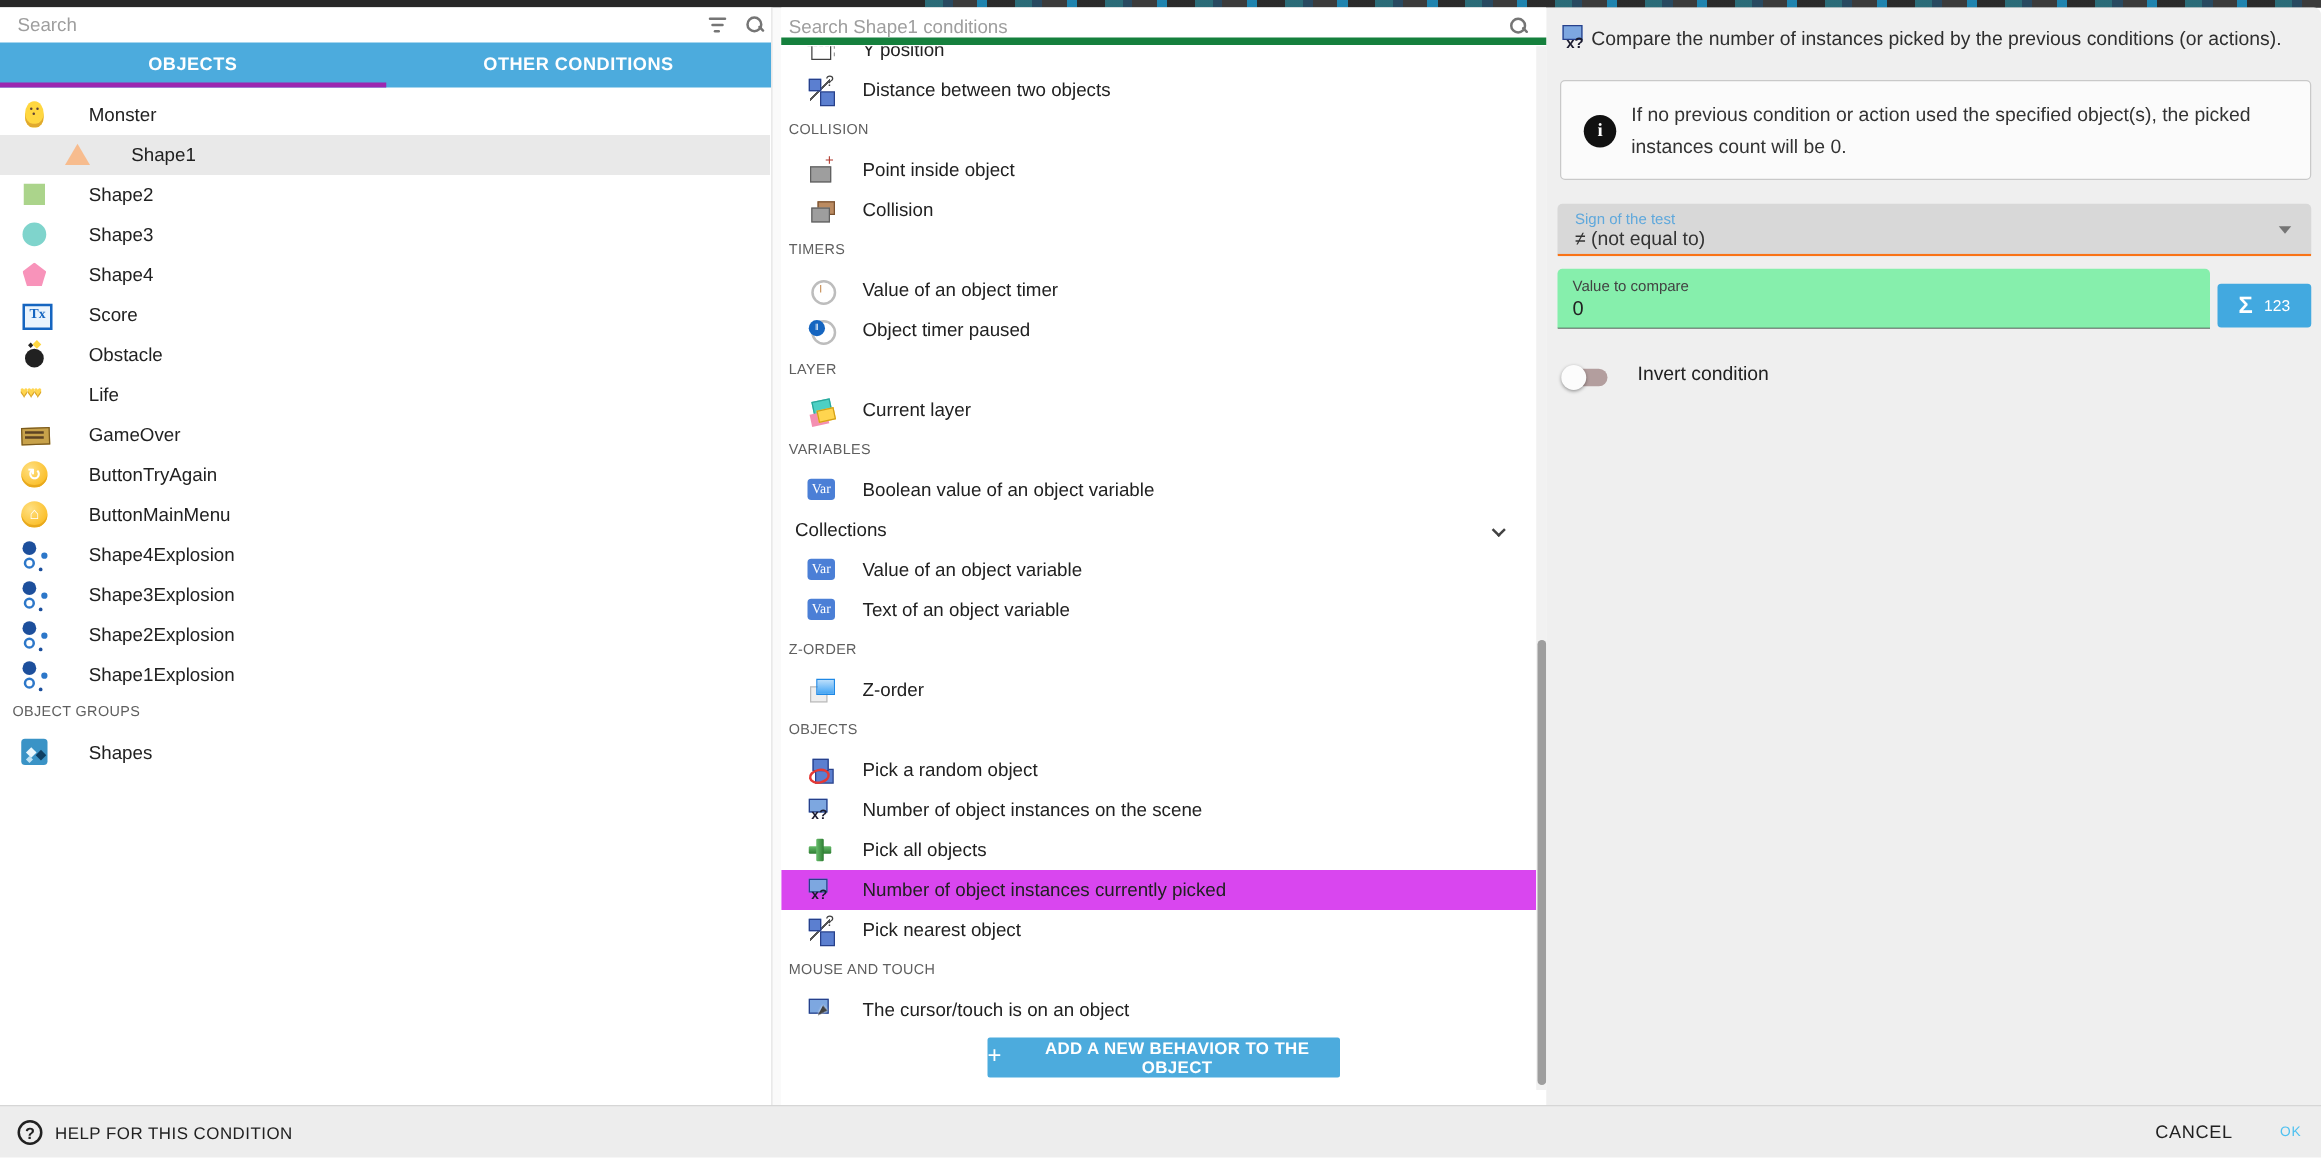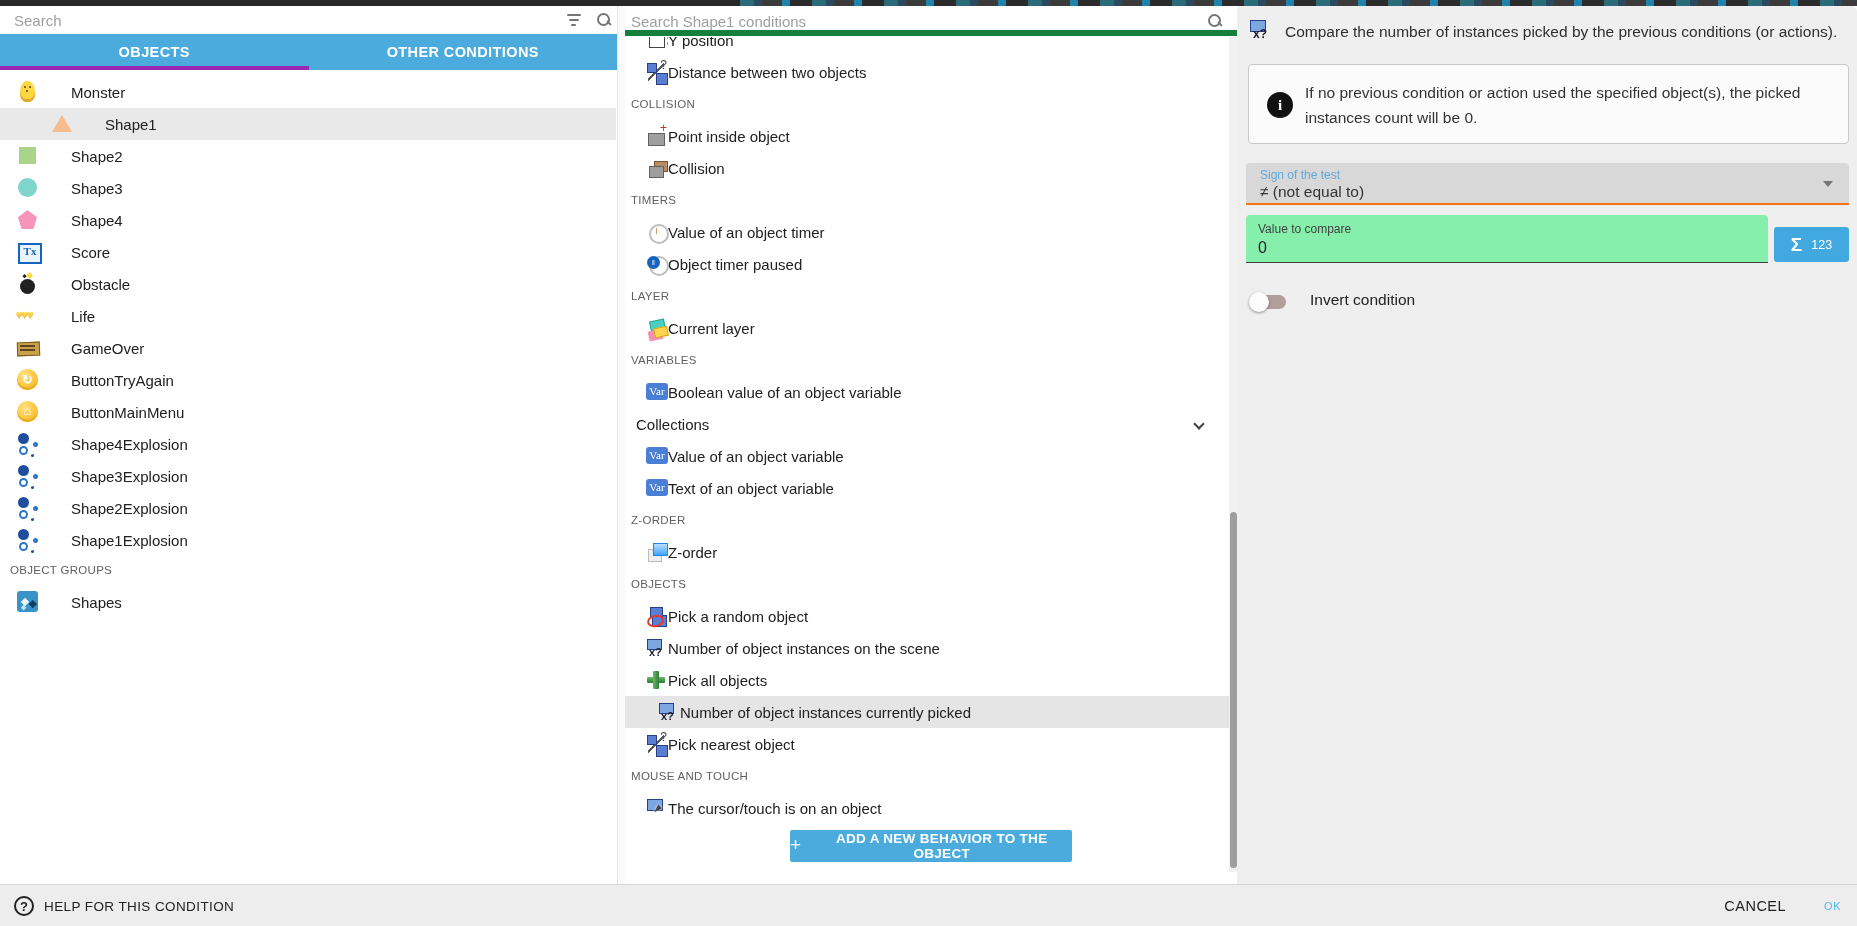--- a/index.html
+++ b/index.html
@@ -95,23 +95,23 @@
   .m-search input { position:absolute; left:6px; top:3px; width:560px; height:24px; border:none; outline:none;
                     font-family:inherit; font-size:15px; color:#424242; background:transparent; }
   .m-search input::placeholder { color:#9e9e9e; }
   .m-search .mag-icon { position:absolute; right:14px; top:7px; }
 
   .m-list { position:absolute; left:0; top:31px; width:604px; height:835px; overflow:hidden; }
   .m-rows { margin-top:-13px; }
   .mp-header { height:32px; display:flex; align-items:center; padding-left:6px;
                font-size:11.5px; color:#5f5f5f; letter-spacing:.3px; }
   .mp-row { height:32px; display:flex; align-items:center; cursor:pointer; position:relative; }
-  .mp-row.selected { background:#e5e5e5;padding-left:12px; }
+  .mp-row.selected { background:#d946ef; }
   .mp-row .micon { width:22px; height:22px; margin-left:21px; position:relative; flex:none; }
-  .mp-row .mlabel { font-size:15px; color:#212121; }
+  .mp-row .mlabel { margin-left:22px; font-size:15px; color:#212121; }
   .mp-row.subheader .mlabel { margin-left:11px; }
   .chev { position:absolute; right:26px; top:12px; width:8px; height:8px;
           border-right:2px solid #424242; border-bottom:2px solid #424242; transform:rotate(45deg); }
 
   
   .micon[data-icon="y-position"]::before { content:""; position:absolute; left:3px; top:3px; width:14px; height:14px;
       background:#fff; border:1px solid #424242; }
   .micon[data-icon="y-position"]::after { content:""; position:absolute; left:0; top:7px; width:21px; height:8px;
       border-top:1px dashed #9e9e9e; border-right:1px dashed #9e9e9e; }
   .micon[data-icon="distance"]::before, .micon[data-icon="pick-nearest"]::before { content:""; position:absolute;
@@ -170,21 +170,21 @@
              font-size:13.5px; font-weight:bold; letter-spacing:.3px; cursor:pointer;
              display:flex; align-items:center; justify-content:center; gap:10px; }
   .add-btn .plus { font-size:19px; font-weight:normal; margin-top:-2px; }
 
   .m-scroll-track { position:absolute; right:0; top:31px; width:8px; height:835px; background:#f1f1f1; }
   .m-scroll-thumb { position:absolute; right:0px; top:475px; width:7px; height:356px; background:#9e9e9e; border-radius:4px; }
 
   
   #right-panel { position:absolute; left:1237px; top:6px; width:620px; height:878px; background:#efefef;
                  border-top-right-radius:6px; }
-  .desc-row { position:absolute; left:12px; top:12px; right:8px; display:flex; align-items:flex-start; gap:12px; }
+  .desc-row { position:absolute; left:12px; top:12px; right:8px; display:flex; align-items:flex-start; gap:0; }
   .desc-icon { width:24px; height:24px; position:relative; flex:none; }
   .desc-icon::before { content:""; position:absolute; left:1px; top:2px; width:14px; height:10px;
       background:#7da7e0; border:1px solid #27408b; }
   .desc-icon::after { content:"x?"; position:absolute; left:4px; top:9px; font-size:12px; font-weight:bold; color:#1a1a2e; }
   .desc-text { font-size:15.5px; color:#2f2f2f; line-height:22px; padding-top:3px; }
 
   .info-box { position:absolute; left:11px; top:58px; width:601px; height:80px; background:#fbfbfb;
               border:1px solid #c9c9c9; border-radius:4px; }
   .info-icon { position:absolute; left:18px; top:27px; width:26px; height:26px; border-radius:50%;
                background:#111; color:#fff; font-size:15px; font-weight:bold; text-align:center; line-height:26px;

